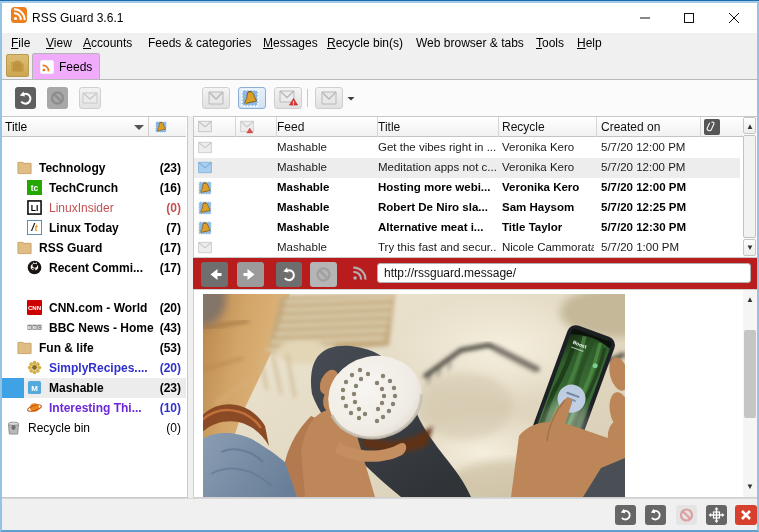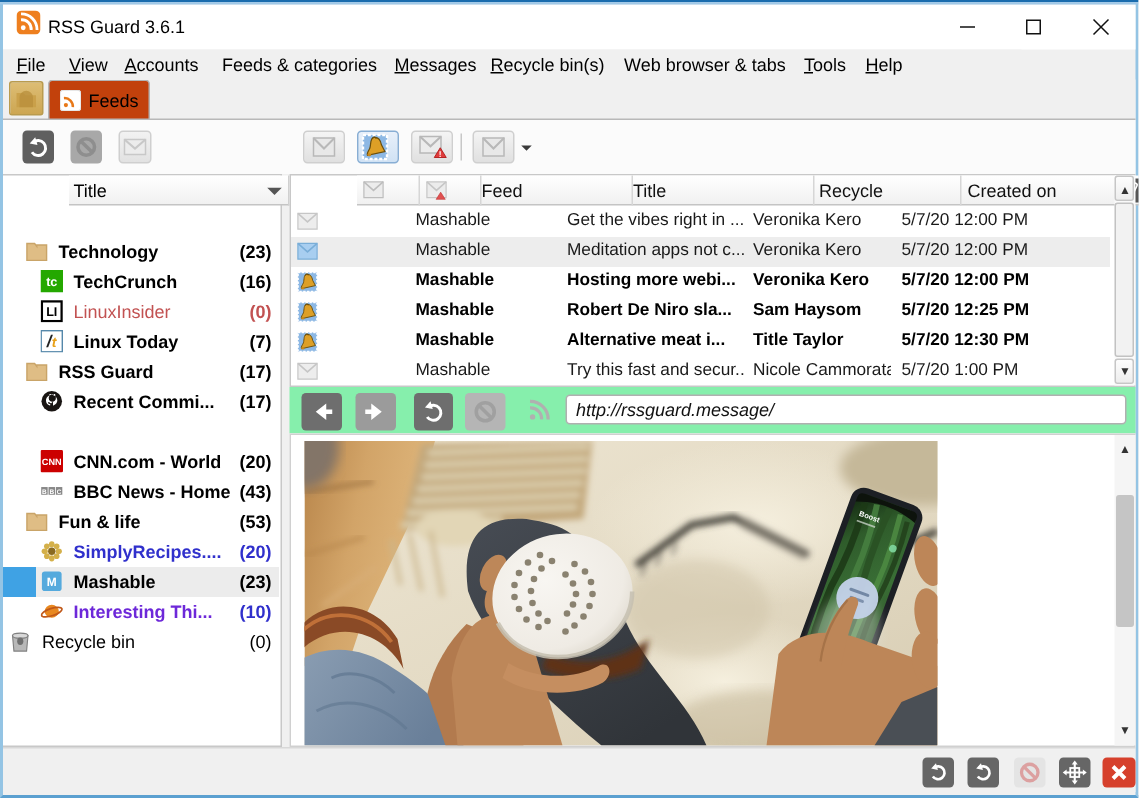--- a/index.html
+++ b/index.html
@@ -12,33 +12,33 @@
 #titlebar { position:absolute; left:0; top:3px; width:755px; height:30px; background:#fff; }
 #title { position:absolute; left:30px; top:8px; font-size:12px; color:#000; }
 .winbtn { position:absolute; top:0; width:46px; height:30px; color:#111; text-align:center; }
 
 #menubar { position:absolute; left:0; top:33px; width:679px; height:20px; background:#f0f0f0; font-size:12px; color:#000; }
 .mi { position:absolute; top:3px; }
 .mi u { text-decoration:underline; text-underline-offset:1px;}
 
 #tabbar { position:absolute; left:0; top:53px; width:755px; height:27px; background:#f0f0f0; }
 #folderbtn { position:absolute; left:4px; top:1px; width:23px; height:23px; background:linear-gradient(#ddbd74,#cda652); border:1px solid #b99b4e; border-radius:2px; }
-#feedtab { position:absolute; left:30px; top:0px; width:68px; height:27px; background:#c2410c; border:1px solid #b4b4b4; border-bottom:none; border-radius:3px 3px 0 0; }
+#feedtab { position:absolute; left:30px; top:0px; width:68px; height:27px; background:#f0abfc; border:1px solid #b4b4b4; border-bottom:none; border-radius:3px 3px 0 0; }
 #tabline { position:absolute; left:0; top:26px; width:755px; height:1px; background:#b8b8b8; }
 
 #toolbar { position:absolute; left:0; top:80px; width:755px; height:36px; background:#fbfbfb; }
 .tbtn { position:absolute; top:7px; height:22px; border-radius:3px; }
 #searchbox { position:absolute; left:597px; top:8px; width:149px; height:20px; background:#fff; border:1px solid #9a9a9a; border-radius:3px; font-size:12px; color:#7a7a7a; padding:2px 0 0 5px; }
 
 #treepanel { position:absolute; left:0px; top:116px; width:186px; height:382px; background:#fff; border:1px solid #c8c8c8; border-left:none;}
 #msgpanel { position:absolute; left:191px; top:116px; width:564px; height:142px; background:#fff; border:1px solid #c8c8c8; }
-#browserbar { position:absolute; left:191px; top:258px; width:564px; height:31px; background:#86efac;font-style:italic; }
+#browserbar { position:absolute; left:191px; top:258px; width:564px; height:31px; background:#b91c1c; }
 #webview { position:absolute; left:191px; top:289px; width:564px; height:209px; background:#fff; border:1px solid #d0d0d0; }
 
-.hdr { background:linear-gradient(#ffffff,#f1f1f1); border-bottom:1px solid #c4c4c4;margin-left:44px; }
+.hdr { background:linear-gradient(#ffffff,#f1f1f1); border-bottom:1px solid #c4c4c4; }
 .hdrcell { position:absolute; top:0; height:20px; border-right:1px solid #d6d6d6; font-size:12px; color:#111; }
 
 .trow { position:absolute; left:0; width:184px; height:20px; font-size:12px; }
 .tname { position:absolute; top:3px; font-weight:bold; color:#000; white-space:nowrap;}
 .tcnt { position:absolute; right:5px; top:3px; font-weight:bold; color:#000; }
 .ticon { position:absolute; top:2px; width:15px; height:15px; }
 
 .mrow { position:absolute; left:0; width:546px; height:20px; font-size:11.5px; color:#1a1a1a; }
 .mcell { position:absolute; top:3px; white-space:nowrap; overflow:hidden; }
 .cf{left:83px;width:97px}.ct{left:184px;width:118px}.ca{left:308px;width:92px}.cd{left:407px;width:97px}

